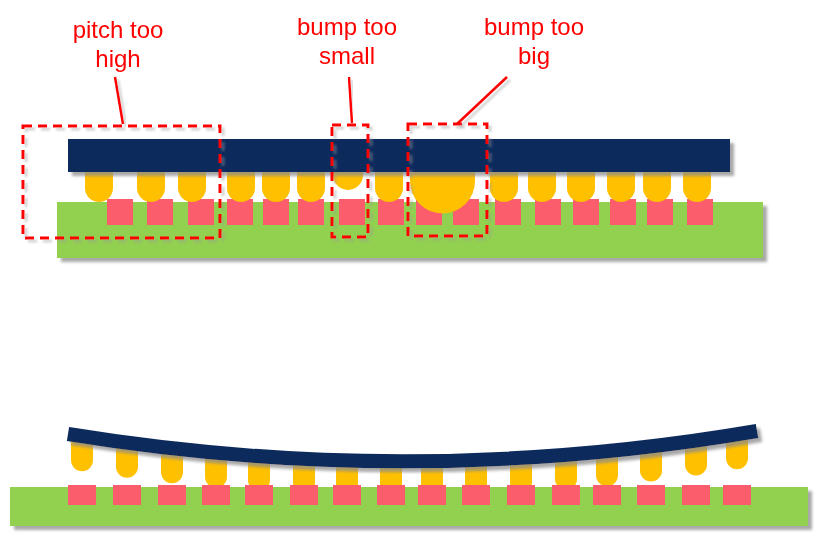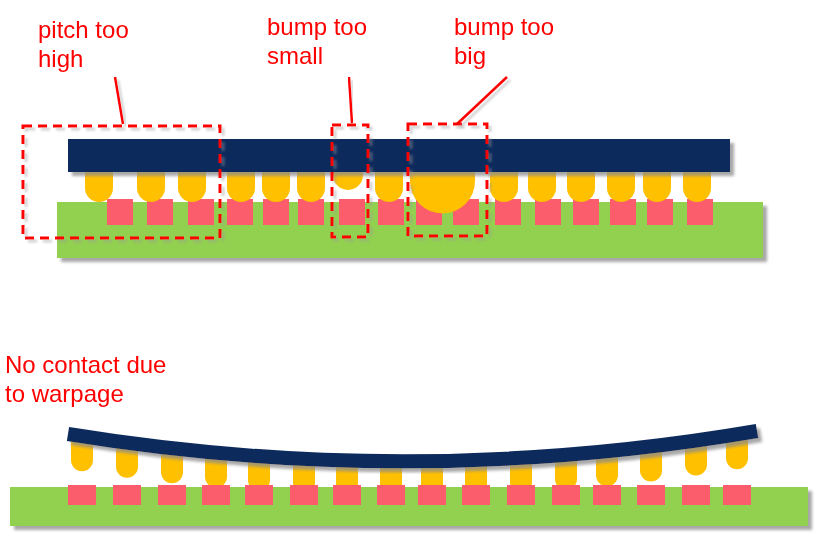--- a/index.html
+++ b/index.html
@@ -9,20 +9,21 @@
     background:var(--bg,#fff);
     overflow:hidden;
     font-family:"Liberation Sans",sans-serif;
   }
   #scene{position:absolute;left:0;top:0;}
   .label{
     position:absolute;
     font-size:24px;
     line-height:1.2;
     color:var(--red,#ff0000);
+    text-align:center;
     white-space:pre-line;
     user-select:none;
   }
   .chip   {fill:var(--navy,#0e2a5c);}
   .bump   {fill:var(--gold,#ffc000);}
   .pad    {fill:var(--pink,#fb5d6d);}
   .board  {fill:var(--green,#92d050);}
   .defect-box{
     fill:none;
     stroke:var(--red,#ff0000);
@@ -144,15 +145,13 @@
       <path class="warped" d="M68 434 Q412 490 757 431" filter="url(#shadow)"></path>
     </g>
   </svg>
 
   <div class="label" style="left:38px;top:16px;width:160px;">pitch too
 high</div>
   <div class="label" style="left:267px;top:13px;width:160px;">bump too
 small</div>
   <div class="label" style="left:454px;top:13px;width:160px;">bump too
 big</div>
-  <div class="label" style="left:5px;top:351px;width:200px;">No contact due
-to warpage</div>
 </div>
 
 </body></html>

